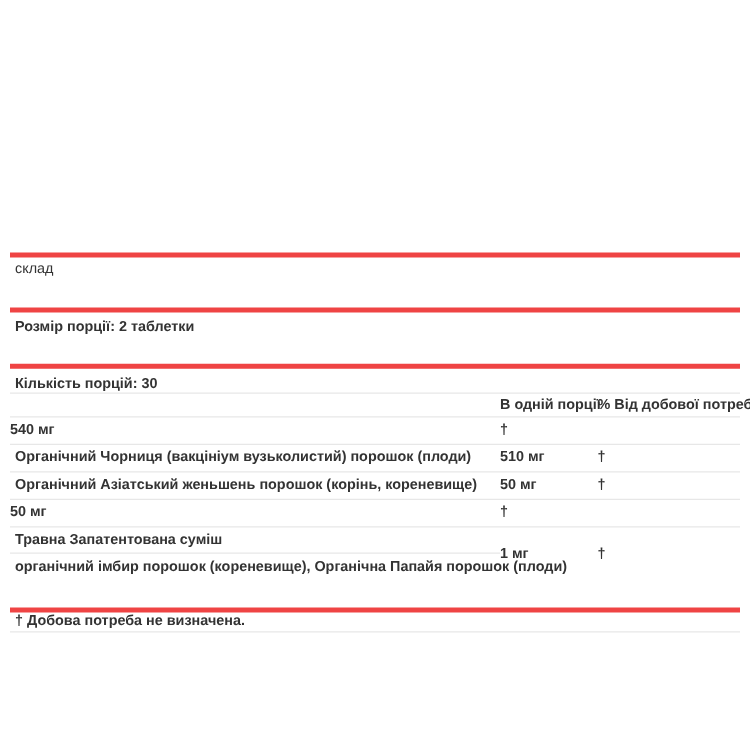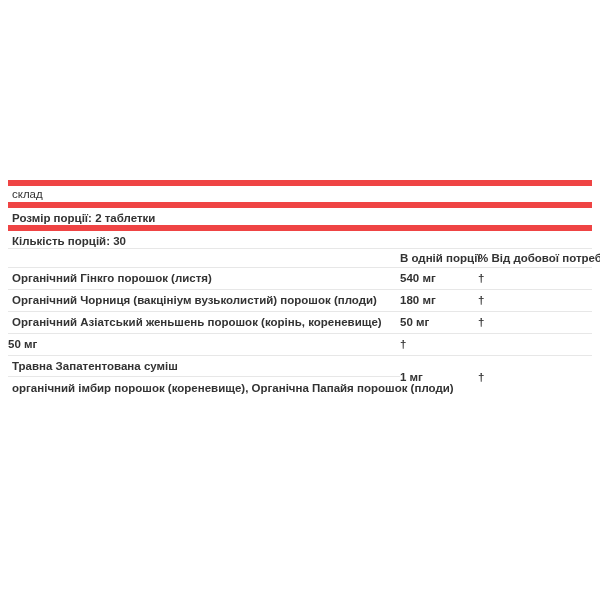--- a/index.html
+++ b/index.html
@@ -16,23 +16,24 @@
   .facts {
     position: absolute;
     top: 180px;
     left: 8px;
     width: 584px;
     font-size: 11.5px;
     font-weight: 700;
     line-height: 1.1;
   }
   .row {
-    border-top: 6px solid #ef4444;
+    border-top: 4px solid #ef4444;
     display: flex;
     align-items: center;
+    margin-top: 22px;
   }
   .grid {
     display: grid;
     grid-template-columns: 1fr 78px 114px;
     align-items: center;
     border-top: 1px solid #e7e7e7;
   }
   .h22 { height: 22px; }
   .h23 { height: 23px; align-items: flex-end; }
   .h19 { height: 19px; }
@@ -89,28 +90,27 @@
     <span class="c1">Кількість порцій: 30</span>
   </div>
 
   <div class="grid h19">
     <span class="c1"></span>
     <span class="c2">В одній порції</span>
     <span class="c3">% Від добової потреби</span>
   </div>
 
   <div class="grid h22">
-    <span class="c1">Органічний Гінкго порошок (листя)</span>
     <span class="c2">540 мг</span>
     <span class="c3">†</span>
   </div>
 
   <div class="grid h22">
     <span class="c1">Органічний Чорниця (вакцініум вузьколистий) порошок (плоди)</span>
-    <span class="c2">180 мг</span>
+    <span class="c2">510 мг</span>
     <span class="c3">†</span>
   </div>
 
   <div class="grid h22">
     <span class="c1">Органічний Азіатський женьшень порошок (корінь, кореневище)</span>
     <span class="c2">50 мг</span>
     <span class="c3">†</span>
   </div>
 
   <div class="grid h22">
@@ -120,14 +120,17 @@
 
   <div class="grid blend">
     <div class="c1">
       <span class="line1">Травна Запатентована суміш</span>
       <span class="line2">органічний імбир порошок (кореневище), Органічна Папайя порошок (плоди)</span>
     </div>
     <span class="c2">1 мг</span>
     <span class="c3">†</span>
   </div>
 
+  <div class="row h20 footnote-row">
+    <span>† Добова потреба не визначена.</span>
+  </div>
 
 </div>
 
 </body></html>

